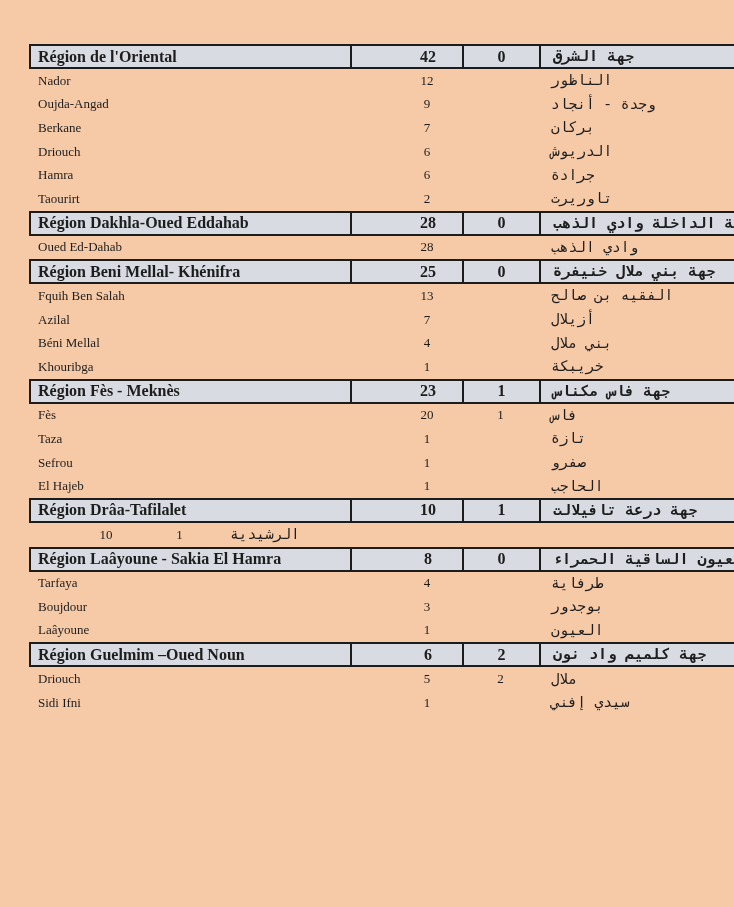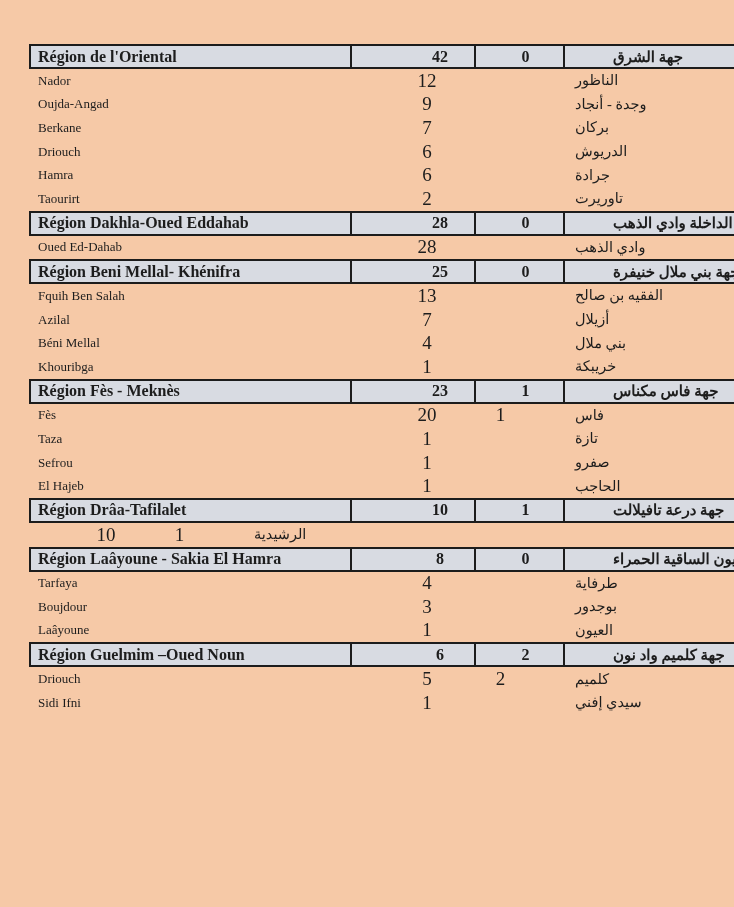--- a/index.html
+++ b/index.html
@@ -20,48 +20,46 @@
     align-items: stretch;
     width: 100%;
   }
   .row.header {
     height: 25px;
     background: #d8dbe2;
     border-top: 2px solid #1c1c1c;
     border-bottom: 2px solid #1c1c1c;
     border-left: 2px solid #1c1c1c;
     font-weight: bold;
-    gap: 12px;
   }
   .row.detail {
     height: 23.6px;
   }
   .c {
     overflow: hidden;
     white-space: nowrap;
     display: flex;
     align-items: center;
   }
   .c.fr { width: 321px; padding-left: 7px; font-size: 16px; }
   .row.detail .c.fr { padding-left: 9px; font-size: 13px; }
   .c.n1 { width: 112px; justify-content: center; font-size: 16px; padding-left: 42px; }
   .c.n2 { width: 77px;  justify-content: center; font-size: 16px; }
-  .row.detail .c.n1, .row.detail .c.n2 { font-size: 19px; }
+  .row.detail .c.n1, .row.detail .c.n2 { font-size: 13px; }
   .row.header .c.fr,
   .row.header .c.n1,
   .row.header .c.n2 { border-right: 2px solid #1c1c1c; }
   .c.ar {
     flex: 1;
     justify-content: flex-end;
     direction: rtl;
     padding-left: 12px;
     padding-right: 3px;
-    font-family: Liberation Serif, serif;
+    font-family: Liberation Mono, monospace;
     font-size: 14.5px;
-    margin-left: 24px;
   }
   .row.header .c.ar { font-size: 15px; font-weight: bold; }
   .row.detail .c.ar { padding-right: 2px; }
 </style>
 </head>
 <body>
 
 <div class="doc">
   <div id="sections">
   <section>
@@ -261,21 +259,21 @@
       <div class="c fr">Région Guelmim –Oued Noun</div>
       <div class="c n1">6</div>
       <div class="c n2">2</div>
       <div class="c ar" dir="rtl">جهة كلميم واد نون</div>
     </div>
     <div class="rows">
   <div class="row detail">
     <div class="c fr">Driouch</div>
     <div class="c n1">5</div>
     <div class="c n2">2</div>
-    <div class="c ar" dir="rtl">كلميم</div>
+    <div class="c ar" dir="rtl">ملال</div>
   </div>
 
   <div class="row detail">
     <div class="c fr">Sidi Ifni</div>
     <div class="c n1">1</div>
     <div class="c n2"></div>
     <div class="c ar" dir="rtl">سيدي إفني</div>
   </div>
 </div>
   </section>

